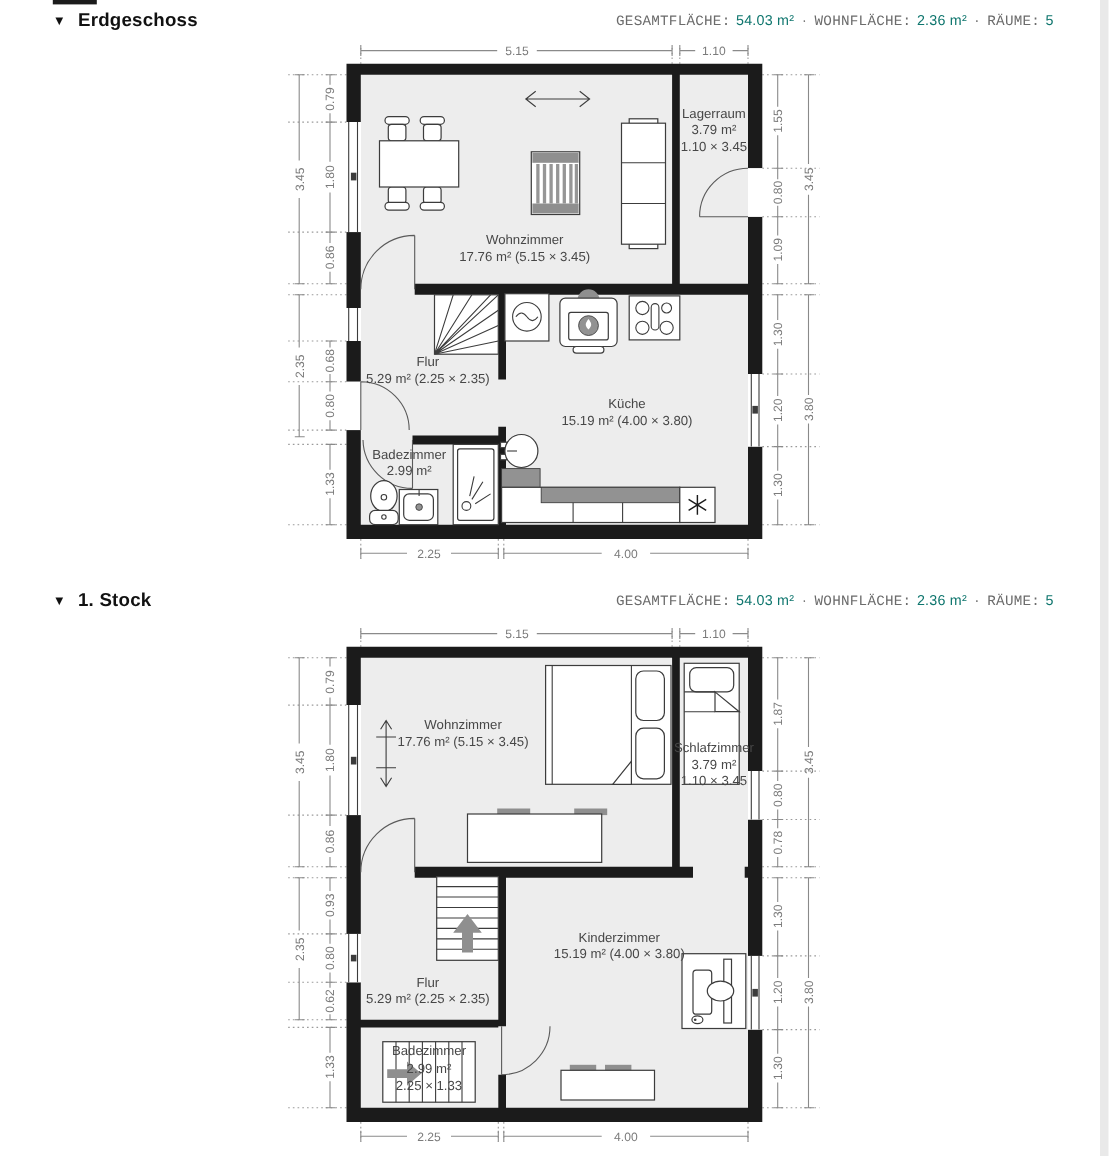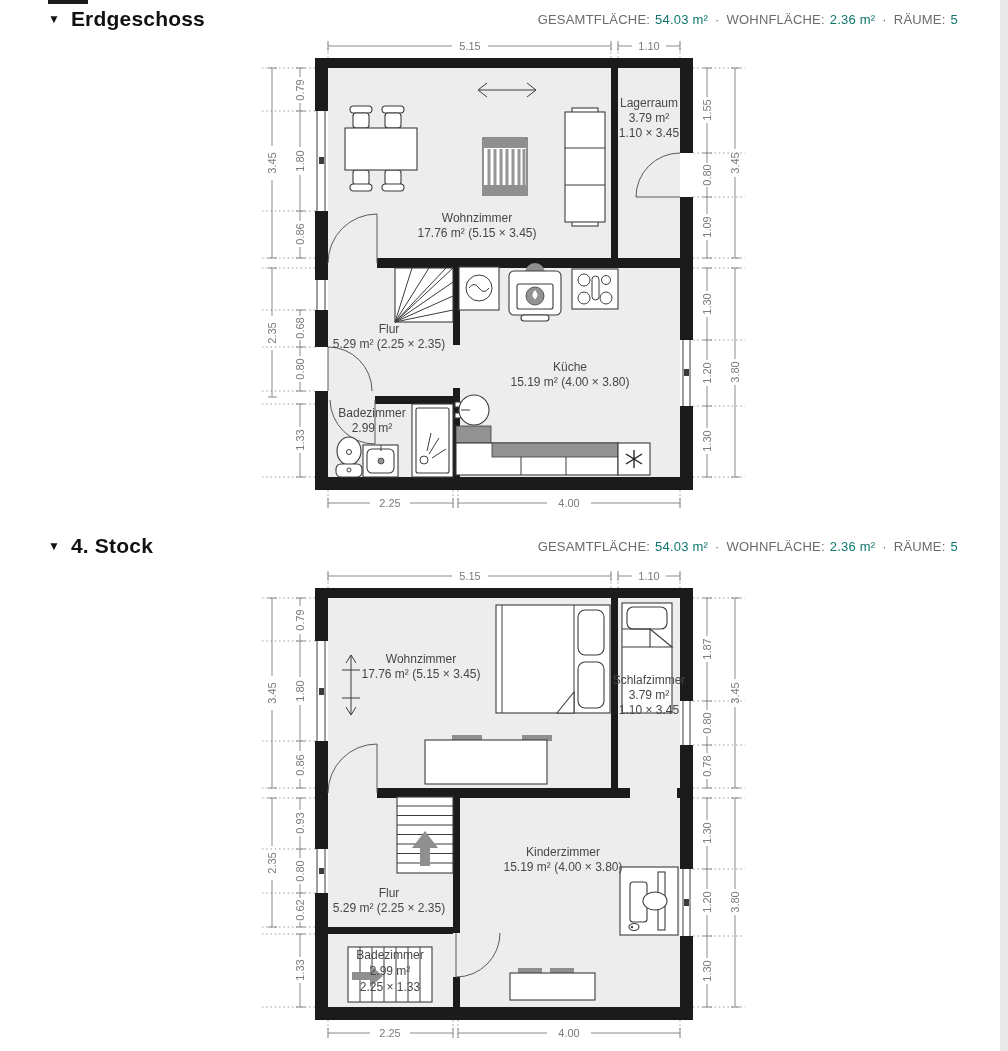--- a/index.html
+++ b/index.html
@@ -4,23 +4,23 @@
 <style>
   html,body{margin:0;padding:0;background:#fff;}
   .page{position:relative;width:1008px;height:1051px;background:#fff;overflow:hidden;
         font-family:"Liberation Sans",sans-serif;}
   .stub{position:absolute;left:48px;top:0;width:40px;height:4px;background:#1b1b1b;}
   .scrollbar{position:absolute;right:0;top:0;width:8px;height:100%;background:#e9e9e9;}
   .floor-header{position:absolute;left:0;right:50px;height:26px;display:flex;
                 justify-content:space-between;align-items:center;}
   .floor-title{display:flex;align-items:center;gap:11px;margin-left:48px;cursor:pointer;}
   .tri{font-size:12px;color:#111;}
-  .ttl{font-size:21px;font-weight:bold;color:#111;letter-spacing:.2px;}
+  .ttl{font-size:17px;font-weight:bold;color:#111;letter-spacing:.2px;}
   .floor-stats{font-size:13px;color:#6b6b6b;letter-spacing:.2px;white-space:nowrap;}
-  .floor-stats .sl{color:#6b6b6b;margin-right:5px;}
+  .floor-stats .sl{color:#6b6b6b;margin-right:5px;font-family:Liberation Mono, monospace;}
   .floor-stats .sv{color:#0f766e;}
   .floor-stats .sep{margin:0 7px;color:#6b6b6b;}
   svg{position:absolute;}
   .roomfill{fill:#ededed;}
   .wall{fill:#1b1b1b;}
   .dot{stroke:#9a9a9a;stroke-width:1;stroke-dasharray:1.5 2.8;fill:none;}
   .dim{stroke:#8a8a8a;stroke-width:1;fill:none;}
   .dimtxt{fill:#7b7b7b;font-size:11px;text-anchor:middle;}
   .lbl{fill:#474747;font-size:12px;text-anchor:middle;}
   .furn{stroke:#3c3c3c;fill:#fff;stroke-width:1.1;}
@@ -208,21 +208,21 @@
     <text class="dimtxt" transform="rotate(-90 711 304)" x="711" y="304">1.30</text>
     <text class="dimtxt" transform="rotate(-90 711 373)" x="711" y="373">1.20</text>
     <text class="dimtxt" transform="rotate(-90 711 441)" x="711" y="441">1.30</text>
     <text class="dimtxt" transform="rotate(-90 739 163)" x="739" y="163">3.45</text>
     <text class="dimtxt" transform="rotate(-90 739 372)" x="739" y="372">3.80</text>
   </svg>
 
   <div class="floor-header" style="top:533px">
     <div class="floor-title">
       <span class="tri">▼</span>
-      <span class="ttl">4. Stock</span>
+      <span class="ttl">1. Stock</span>
     </div>
     <div class="floor-stats"><span class="sl">GESAMTFLÄCHE:</span><span class="sv">54.03 m²</span><span class="sep">·</span><span class="sl">WOHNFLÄCHE:</span><span class="sv">2.36 m²</span><span class="sep">·</span><span class="sl">RÄUME:</span><span class="sv">5</span></div>
   </div>
 
   <svg style="left:250px;top:560px" width="520" height="490" viewBox="250 560 520 490">
     <path class="roomfill" d="M328,598H680V1007H328Z"></path>
 
     <path class="dot" d="M315,598H262 M315,641H262 M315,741H262 M315,788H262 M315,798H262 M315,849H262 M315,893H262 M315,927H262 M315,934H262 M315,1007H262 M693,598H745 M693,701H745 M693,745H745 M693,788H745 M693,798H745 M693,869H745 M693,936H745 M693,1007H745 M328,588V572 M611,588V572 M618,588V572 M680,588V572 M328,1020V1038 M453,1020V1038 M458,1020V1038 M680,1020V1038"></path>
 
     <path class="wall" d="M315,588h378v10h-378z M315,1007h378v13h-378z M315,588h13v53h-13z M315,741h13v108h-13z M315,893h13v127h-13z M680,588h13v113h-13z M680,745h13v124h-13z M680,936h13v84h-13z M611,598h7v190h-7z M377,788h253v10h-253z M677,788h3v10h-3z M453,798h7v135h-7z M453,977h7v30h-7z M328,927h125v7h-125z"></path>

